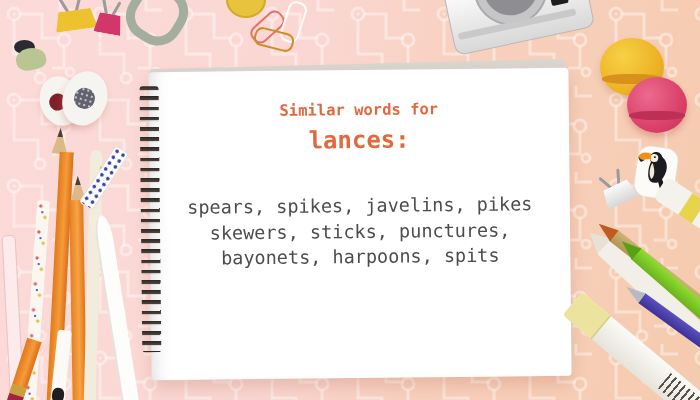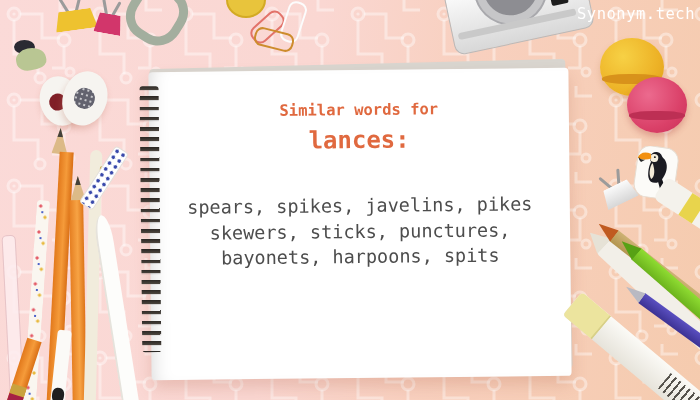--- a/index.html
+++ b/index.html
@@ -253,14 +253,13 @@
     <div id="spiral"></div>
     <div class="heading-prefix">Similar words for</div>
     <div class="keyword">lances:</div>
     <div class="synonyms">
       <div>spears, spikes, javelins, pikes</div>
       <div>skewers, sticks, punctures,</div>
       <div>bayonets, harpoons, spits</div>
     </div>
   </div>
 
-  <div id="watermark">Synonym.tech</div>
 </div>
 
 </body></html>

